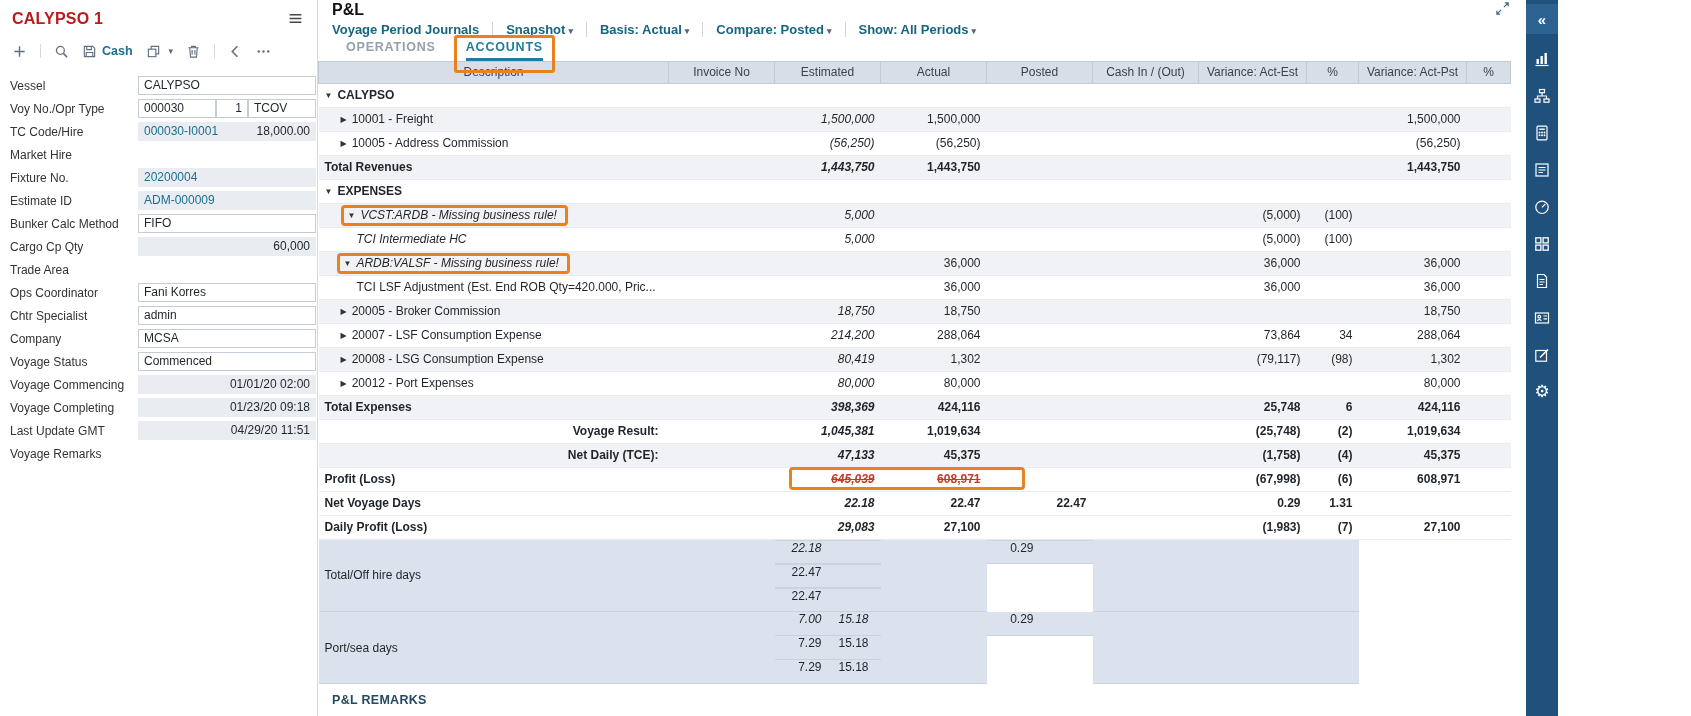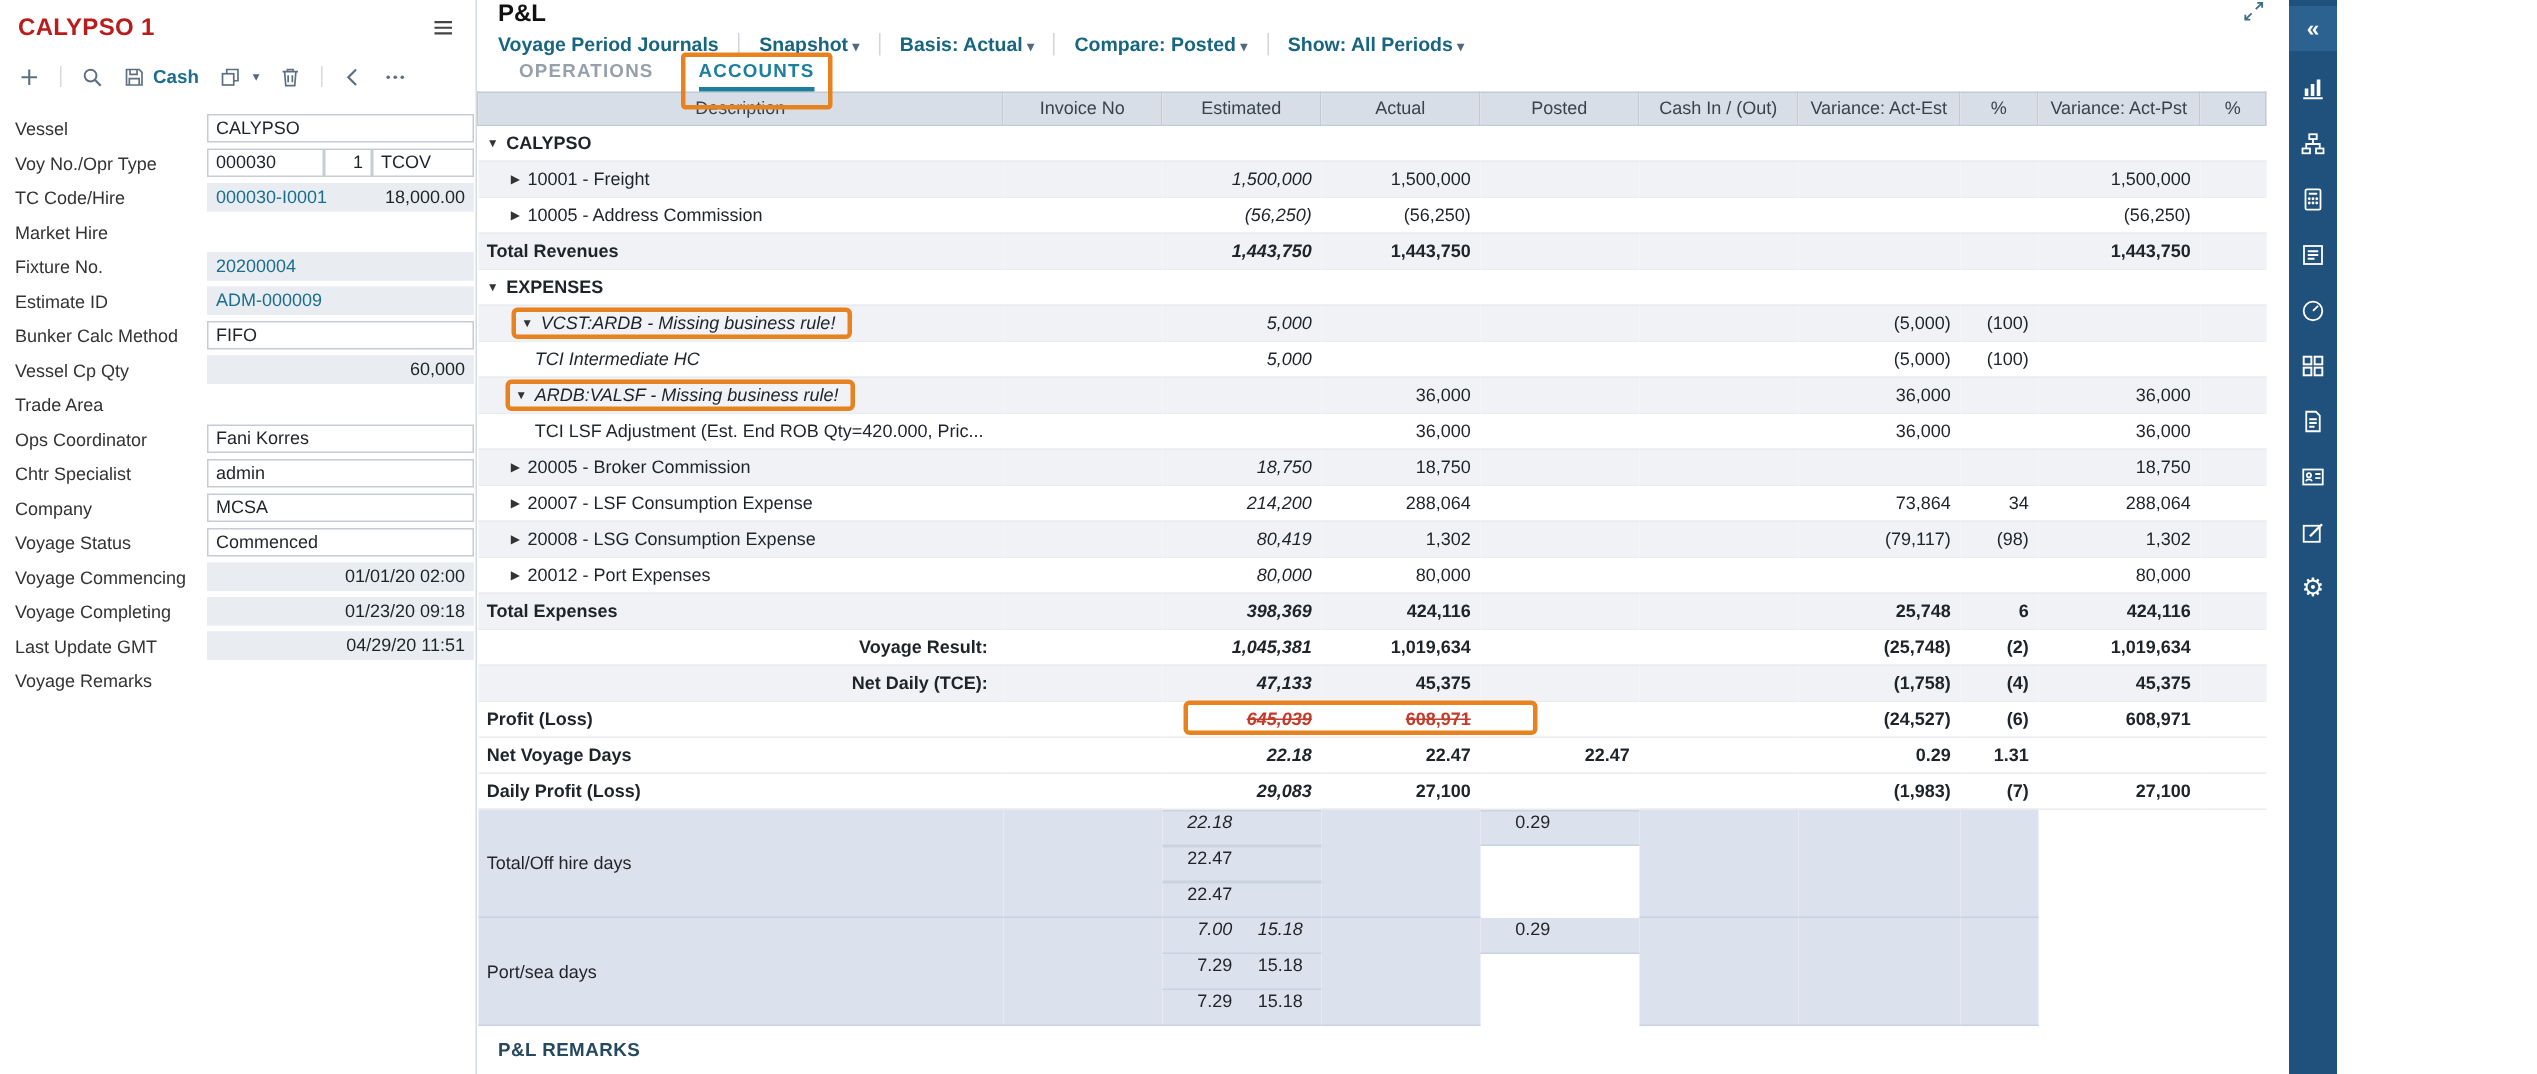--- a/index.html
+++ b/index.html
@@ -180,21 +180,21 @@
               <div class="lp-cell ro link" style="flex: 1 1 0%;">ADM-000009</div>
             </div>
           </div>
           <div class="lp-row">
             <div class="lp-label">Bunker Calc Method</div>
             <div class="lp-values">
               <div class="lp-cell input" style="flex: 1 1 0%;">FIFO</div>
             </div>
           </div>
           <div class="lp-row">
-            <div class="lp-label">Vessel Cp Qty</div>
+            <div class="lp-label">Cargo Cp Qty</div>
             <div class="lp-values">
               <div class="lp-cell ro right" style="flex: 1 1 0%;">60,000</div>
             </div>
           </div>
           <div class="lp-row">
             <div class="lp-label">Trade Area</div>
             <div class="lp-values">
               <div class="lp-cell empty" style="flex: 1 1 0%;"></div>
             </div>
           </div>
@@ -493,21 +493,21 @@
               <td class="td-num c7 b">45,375</td>
               <td class="td-num c8 b"></td>
             </tr>
             <tr class="shade-white strong-top">
               <td class="td-desc"><span class="desc-wrap"><span class="desc-text b">Profit (Loss)</span></span></td>
               <td class="td-num c0 b"></td>
               <td class="td-num c1 c-est b strike rel">645,039<span class="cell-annot"></span></td>
               <td class="td-num c2 b strike">608,971</td>
               <td class="td-num c3 b"></td>
               <td class="td-num c4 b"></td>
-              <td class="td-num c5 b">(24,527)</td>
+              <td class="td-num c5 b">(67,998)</td>
               <td class="td-num c6 b">(6)</td>
               <td class="td-num c7 b">608,971</td>
               <td class="td-num c8 b"></td>
             </tr>
             <tr class="shade-white">
               <td class="td-desc"><span class="desc-wrap"><span class="desc-text b">Net Voyage Days</span></span></td>
               <td class="td-num c0 b"></td>
               <td class="td-num c1 c-est b">22.18</td>
               <td class="td-num c2 b">22.47</td>
               <td class="td-num c3 b">22.47</td>

